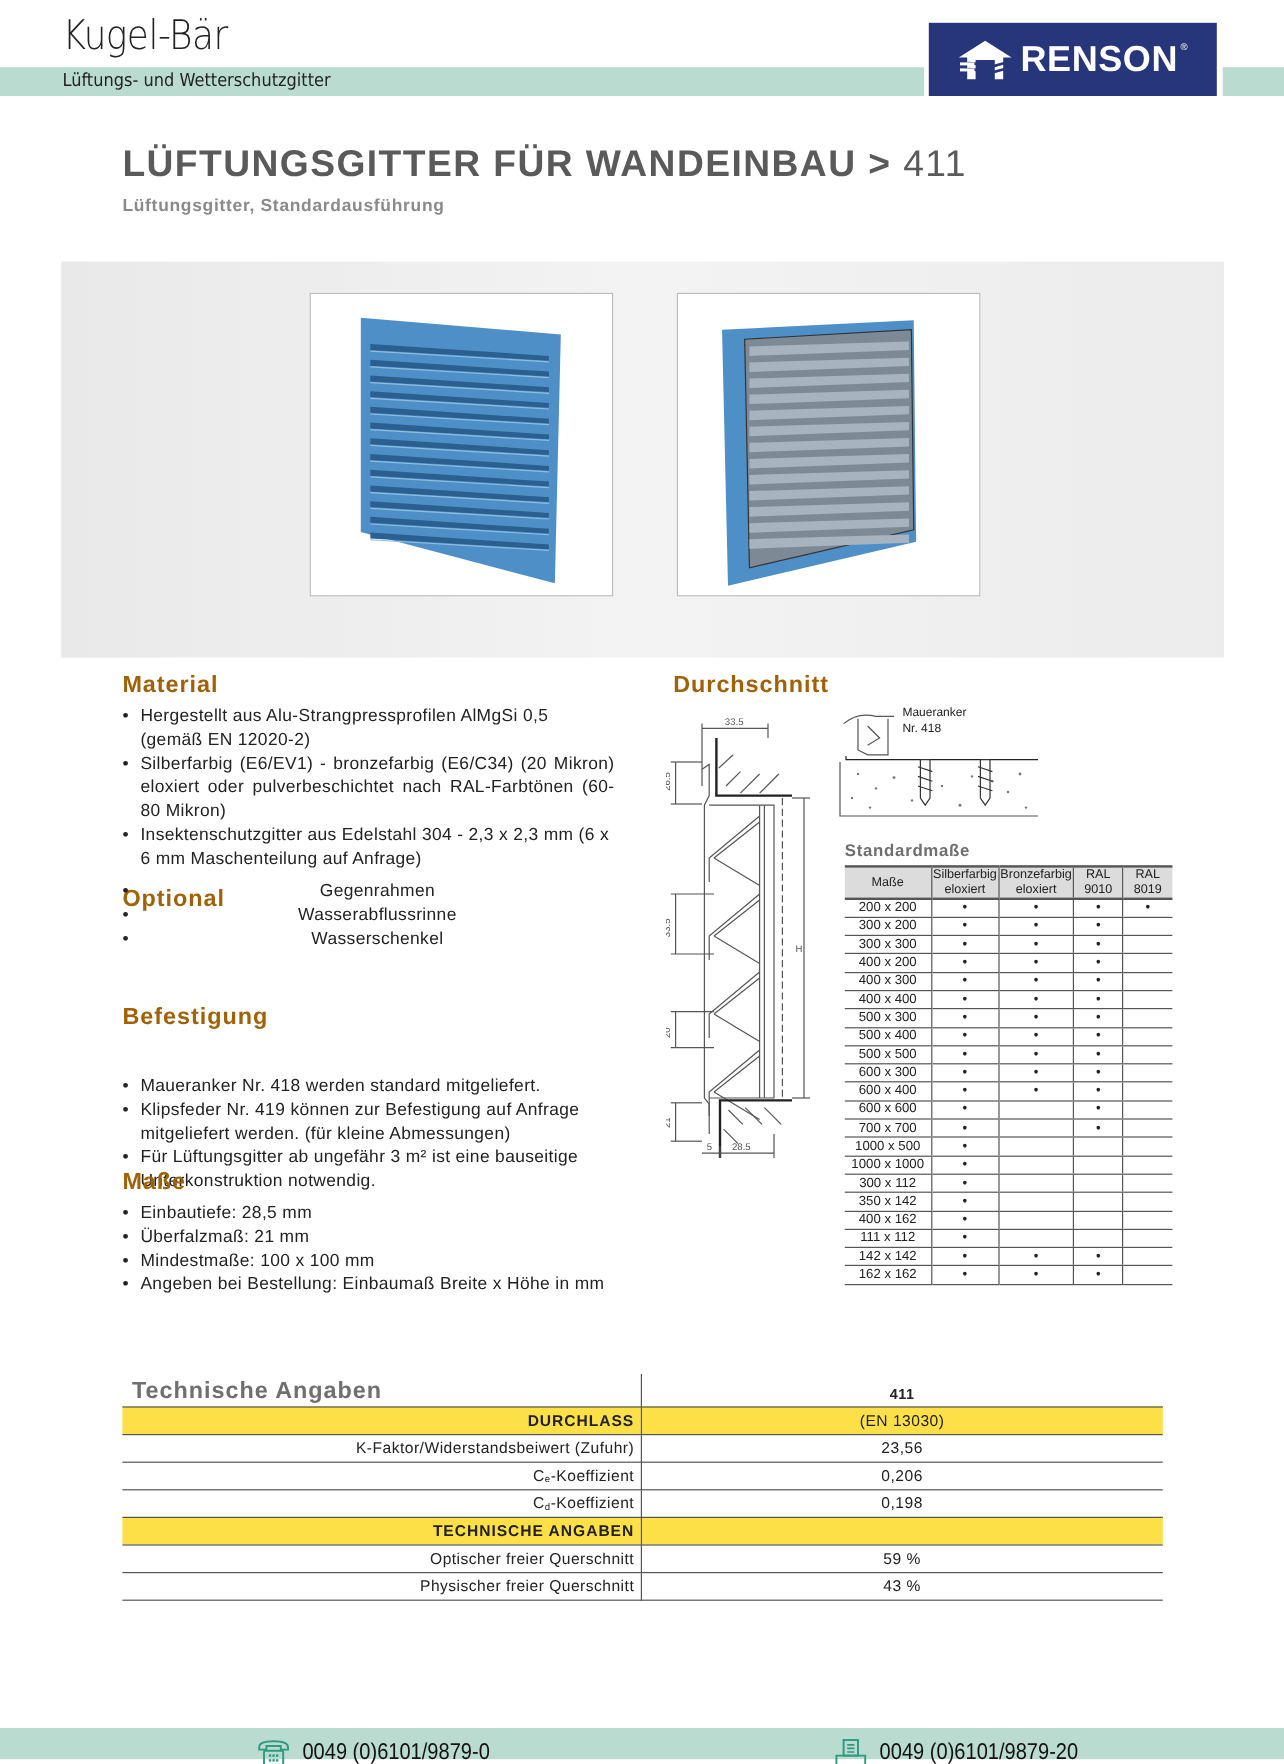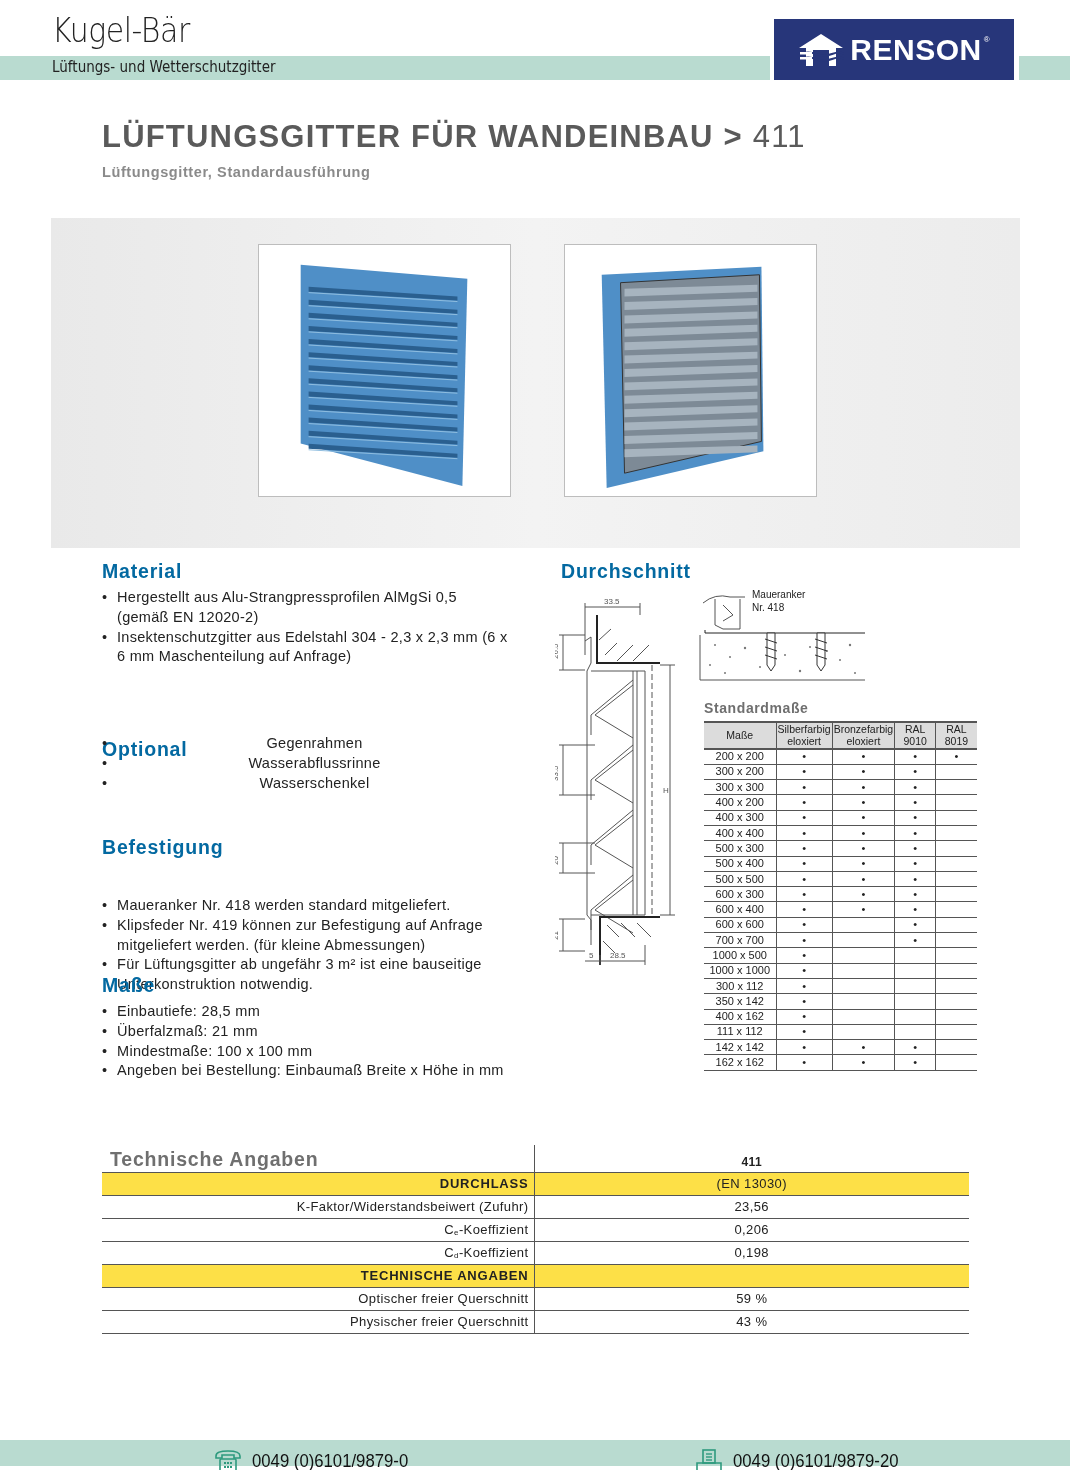--- a/index.html
+++ b/index.html
@@ -20,21 +20,21 @@
   .page-title { position: absolute; left: 102px; top: 119px; font-size: 31px; font-weight: 700; color: #5a5a5a; letter-spacing: 1.2px; }
   .page-title .num { font-weight: 400; }
   .page-subtitle { position: absolute; left: 102px; top: 164px; font-size: 14.5px; font-weight: 700; color: #8a8a8a; letter-spacing: 0.6px; }
 
   
   .image-panel { position: absolute; left: 51px; top: 218px; width: 969px; height: 330px; background: linear-gradient(90deg, #e9e9e9 0%, #f3f3f3 50%, #ececec 100%); }
   .photo-frame { position: absolute; top: 26px; width: 253px; height: 253px; background: #fff; border: 1px solid #bdbdbd; }
   .photo-frame svg { width: 100%; height: 100%; }
 
   
-  .section-heading { position: absolute; font-size: 19.5px; font-weight: 700; color: #0369a1; letter-spacing: 0.8px; }
+  .section-heading { position: absolute; font-size: 19.5px; font-weight: 700; color: #a16207; letter-spacing: 0.8px; }
   .bullet-list { position: absolute; list-style: none; font-size: 14.5px; line-height: 19.8px; color: #222; letter-spacing: 0.3px; }
   .bullet-list li { position: relative; padding-left: 15px; }
   .bullet-list li::before { content: "•"; position: absolute; left: 0; top: 0; }
   .bullet-list li.justify { text-align: justify; }
 
   
   .section-diagram { position: absolute; left: 555px; top: 585px; width: 320px; height: 390px; }
   .anchor-label { position: absolute; left: 752px; top: 588px; font-size: 10px; line-height: 13px; color: #222; }
 
   
@@ -141,20 +141,21 @@
         <polygon points="60,179 194,175 194,182 60,187" fill="#a7b4bf"></polygon>
         <polygon points="60,192.5 194,188.5 194,195.5 60,200.5" fill="#a7b4bf"></polygon>
         <polygon points="60,206 194,202 194,209 60,214" fill="#a7b4bf"></polygon>
       </svg>
   </div>
 </div>
 
 <div class="section-heading" style="left:102px; top:560px;">Material</div>
 <ul class="bullet-list" style="left:102px; top:588px; width:410px;">
   <li>Hergestellt aus Alu-Strangpressprofilen AlMgSi 0,5 (gemäß EN 12020-2)</li>
+  <li class="justify">Silberfarbig (E6/EV1) - bronzefarbig (E6/C34) (20 Mikron) eloxiert oder pulverbeschichtet nach RAL-Farbtönen (60-80 Mikron)</li>
   <li>Insektenschutzgitter aus Edelstahl 304 - 2,3 x 2,3 mm (6 x 6 mm Maschenteilung auf Anfrage)</li>
 </ul>
 
 <div class="section-heading" style="left:102px; top:738px;">Optional</div>
 <ul class="bullet-list" style="left:102px; top:734px; width:410px;text-align:center;">
   <li>Gegenrahmen</li>
   <li>Wasserabflussrinne</li>
   <li>Wasserschenkel</li>
 </ul>
 

